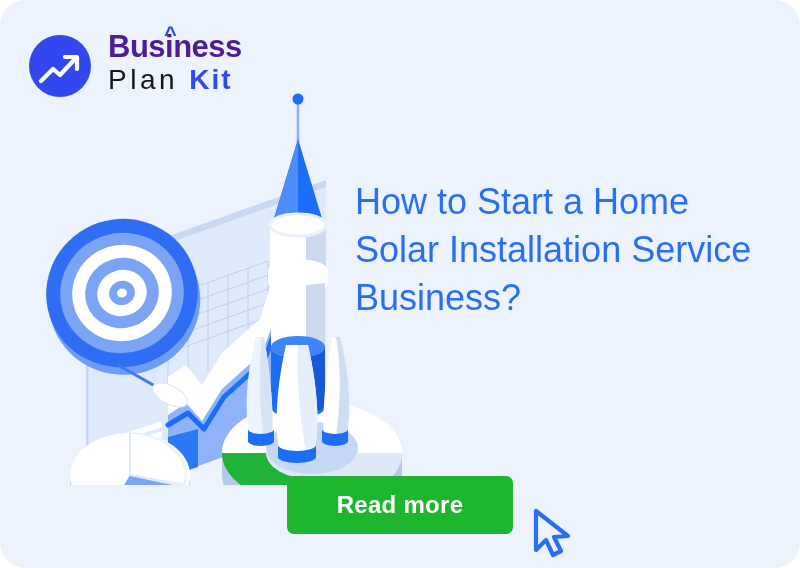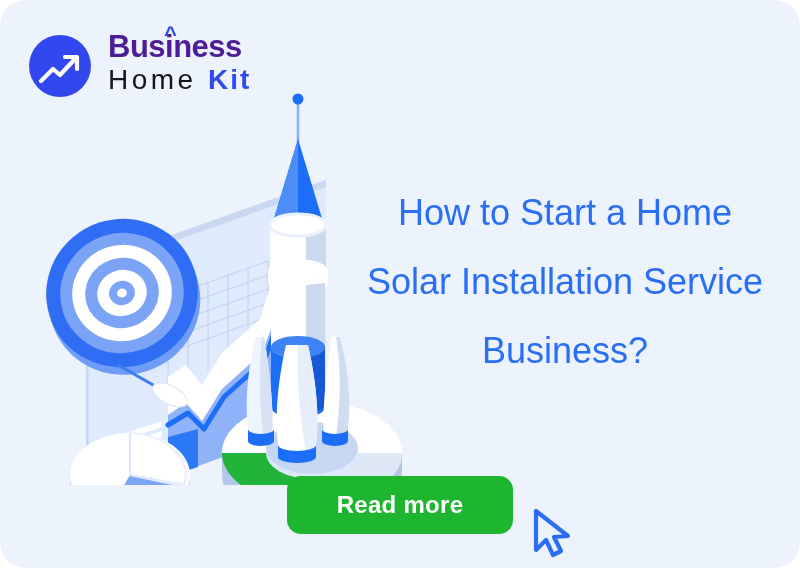--- a/index.html
+++ b/index.html
@@ -81,37 +81,37 @@
     letter-spacing: 2px;
     text-align: center;
   }
 
   
   #headline {
     position: absolute;
     right: 25px;
     top: 178px;
     width: 420px;
-    text-align: center;
+    text-align: left;
     font-size: 36px;
-    line-height: 69px;
+    line-height: 48px;
     color: #2a6ef4;
     letter-spacing: 0px;
   }
 
   
   #cta-button {
     position: absolute;
     left: 287px;
     top: 476px;
     width: 226px;
     height: 58px;
     background: #1eb62f;
     border: none;
-    border-radius: 14px;
+    border-radius: 7px;
     color: #ffffff;
     font-family: "Liberation Sans", sans-serif;
     font-size: 24px;
     font-weight: bold;
     letter-spacing: 0.3px;
     cursor: pointer;
     padding: 0;
   }
   #cursor-pointer {
     position: absolute;
@@ -139,21 +139,21 @@
     <div id="logo-mark">
       <svg width="64" height="64" viewBox="0 0 64 64">
         <circle cx="32" cy="32" r="31" fill="#3347ef"></circle>
         <path d="M13 47 L25 35 L32 41 L47 25" stroke="#ffffff" stroke-width="4.2" fill="none" stroke-linecap="round" stroke-linejoin="round"></path>
         <path d="M37 23 L49 23 L49 35" stroke="#ffffff" stroke-width="4.2" fill="none" stroke-linecap="round" stroke-linejoin="round"></path>
       </svg>
     </div>
     <div id="logo-text">
       <div class="logo-line1">Business</div>
       <div class="logo-accent">^</div>
-      <div class="logo-line2"><span>Home </span><span class="logo-kit">Kit</span></div>
+      <div class="logo-line2"><span>Plan </span><span class="logo-kit">Kit</span></div>
     </div>
   </div>
 
   <div id="illustration">
     <svg width="400" height="400" viewBox="0 0 400 400">
 
       <g>
         <polygon points="78,180 316,95 316,315 78,400" fill="#dfebfc"></polygon>
         <polygon points="78,180 316,95 316,102 78,187" fill="#c8d8f2"></polygon>
         <rect x="76" y="180" width="2.5" height="220" fill="#c6d7f2"></rect>

